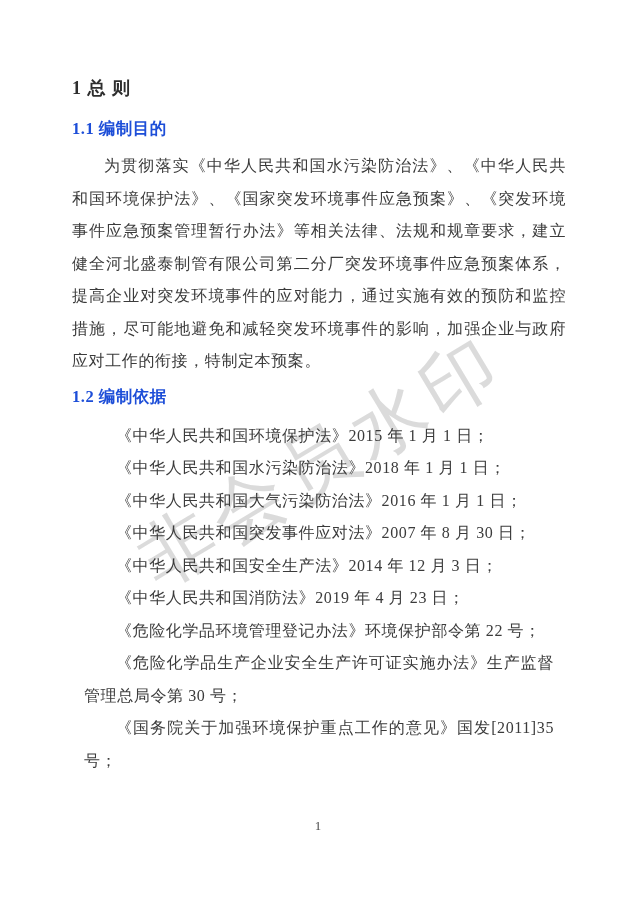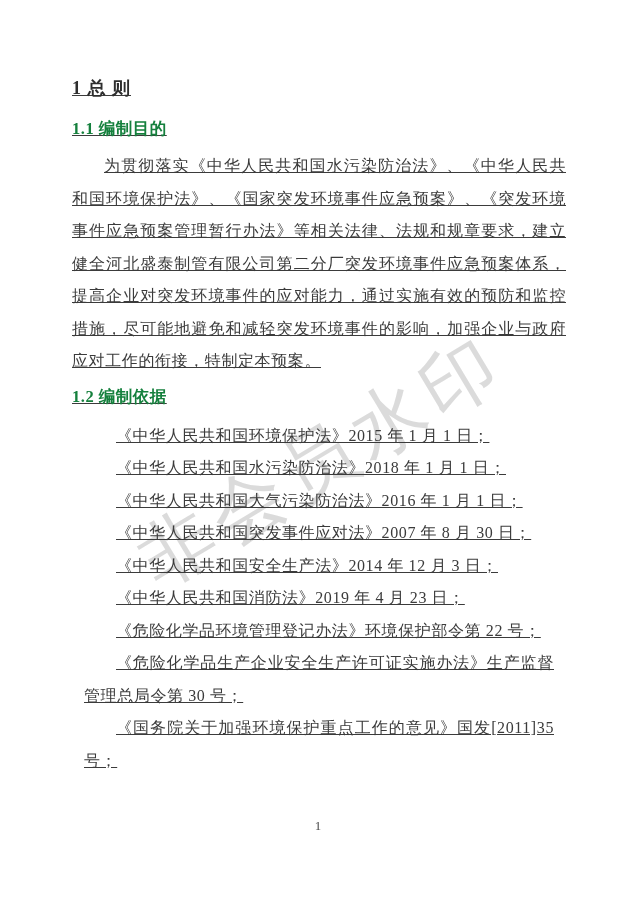--- a/index.html
+++ b/index.html
@@ -13,34 +13,33 @@
     height: 900px;
     background: #ffffff;
     overflow: hidden;
     font-family: "Liberation Serif", "DejaVu Serif", serif;
     color: #3b3b3b;
   }
   .content {
     position: relative;
     z-index: 1;
     padding: 76px 70px 0 72px;
-    text-decoration: underline;
   }
   .chapter-title {
     font-size: 18px;
     font-weight: bold;
     color: #2e2e2e;
     line-height: 24px;
     margin: 0 0 18px 0;
     letter-spacing: 1px;
   }
   .section-heading {
     font-size: 16.5px;
     font-weight: bold;
-    color: #15803d;
+    color: #1d4ed8;
     line-height: 22px;
     margin: 0 0 10px 0;
     letter-spacing: 0.5px;
   }
   .body-paragraph {
     font-size: 16px;
     line-height: 32.5px;
     text-indent: 2em;
     text-align: justify;
     letter-spacing: 0.6px;

